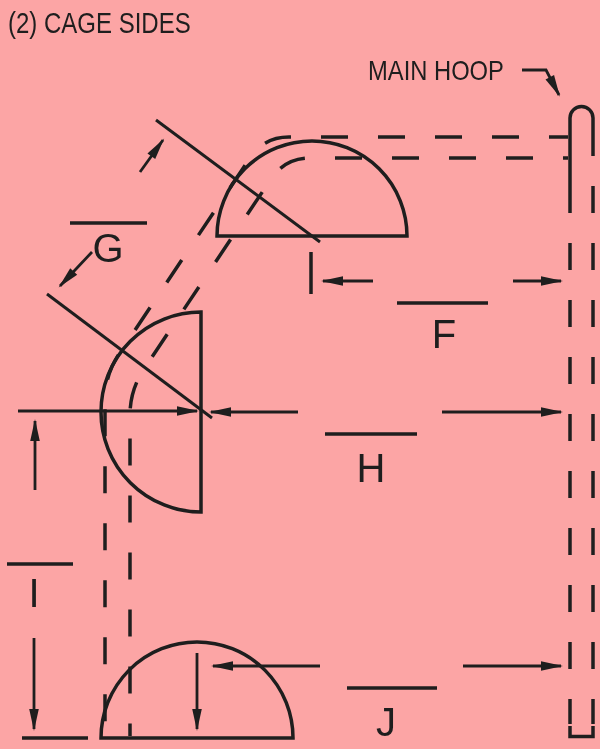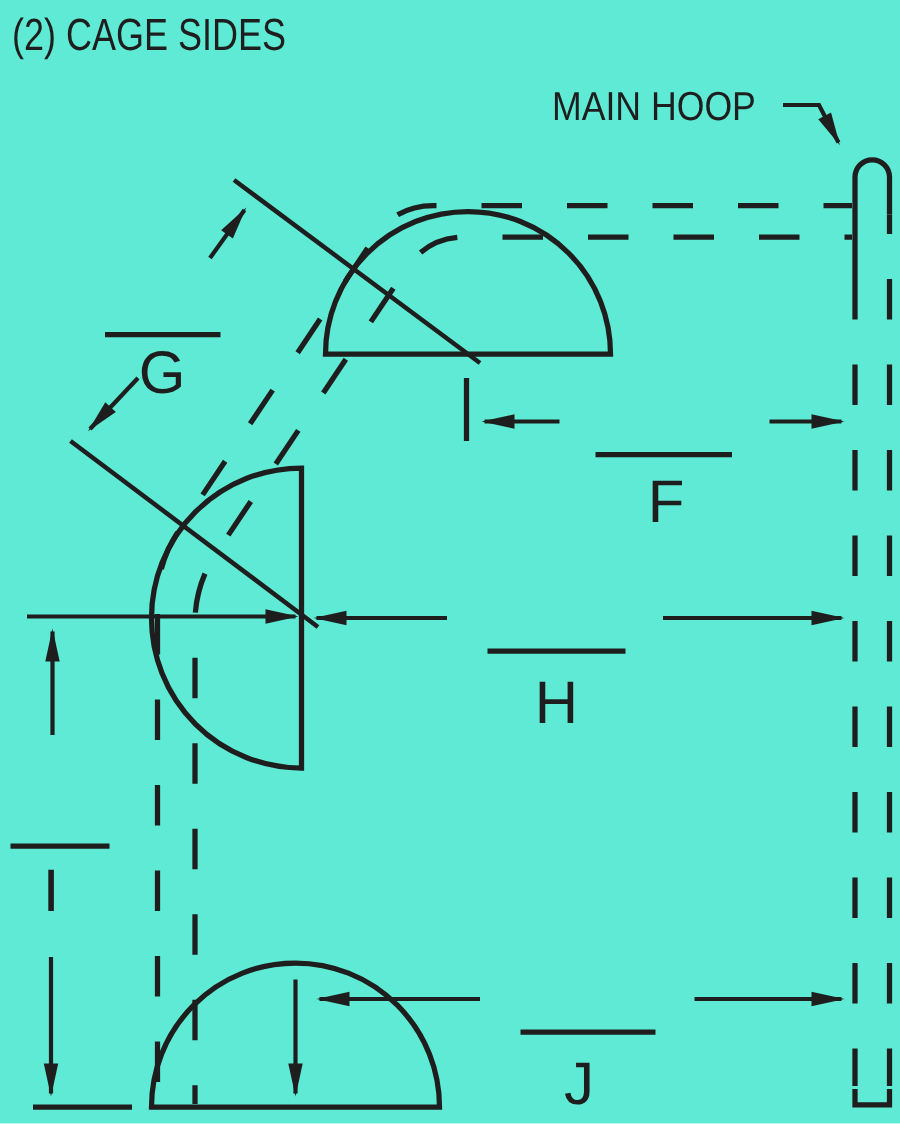--- a/index.html
+++ b/index.html
@@ -1,19 +1,19 @@
 <!DOCTYPE html>
 <html><head>
 <meta charset="utf-8">
 <style>
   html,body{margin:0;padding:0;background:#ffffff;}
   .page{
     position:relative;
     width:600px;height:749px;
-    background:#5eead4;
+    background:#fca5a5;
     font-family:"Liberation Sans", sans-serif;
     overflow:hidden;
   }
   svg{display:block;}
   .ink-stroke{stroke:#1e1e1e;fill:none;}
   .ink-text{fill:#1e1e1e;}
   .sw-main{stroke-width:3.5;}
   .sw-dim{stroke-width:2.8;}
   .dashed{stroke-dasharray:27 30;}
   .label{font-size:40px;}

